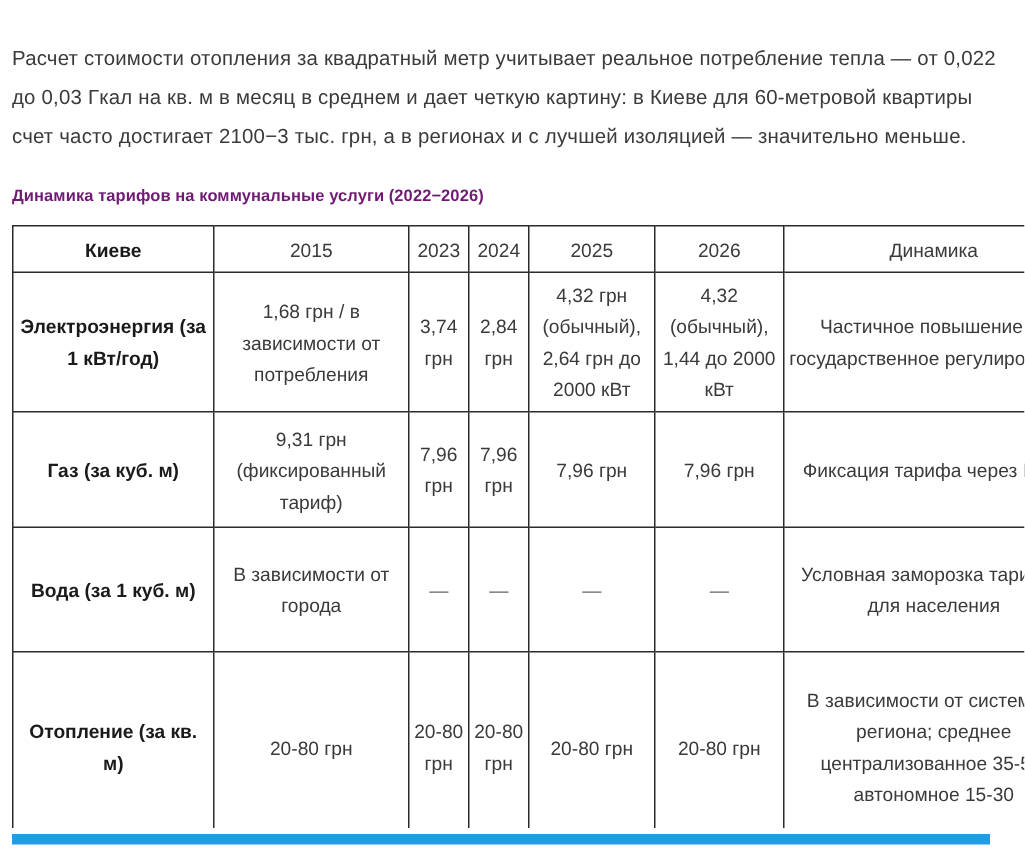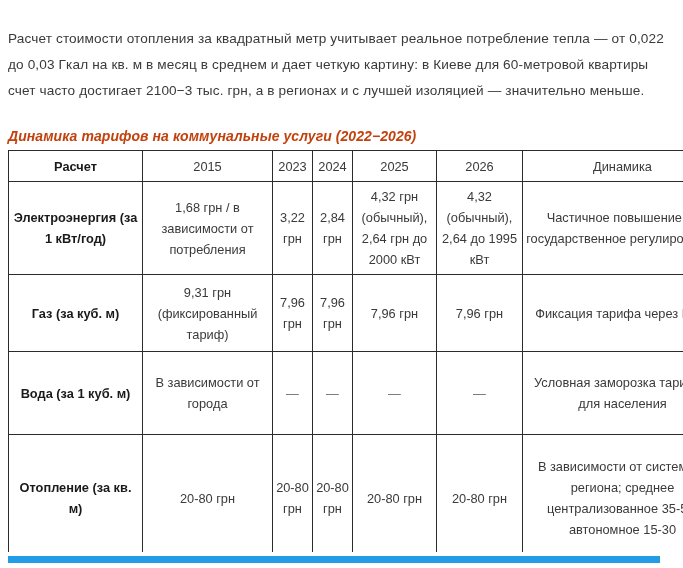--- a/index.html
+++ b/index.html
@@ -28,25 +28,24 @@
     font-size: 13.6px;
     line-height: 26px;
     color: #3a3a3a;
     letter-spacing: 0.01em;
   }
   .section-heading {
     position: absolute;
     left: 8px;
     top: 114px;
     width: 660px;
-    font-size: 14px;
+    font-size: 11px;
     font-weight: bold;
-    color: #c2410c;
+    color: #701a75;
     letter-spacing: 0.005em;
-    font-style: italic;
   }
   .table-scroller {
     position: absolute;
     left: 8px;
     top: 150px;
     width: 675px;
     height: 402px;
     overflow: hidden;
   }
   table.tariffs {
@@ -121,37 +120,37 @@
         <col class="c-service">
           <col class="c-2022">
           <col class="c-2023">
           <col class="c-2024">
         <col class="c-2025">
           <col class="c-2026">
           <col class="c-dyn">
       </colgroup>
       <thead>
         <tr>
-          <th>Расчет</th>
+          <th>Киеве</th>
           <th class="year">2015</th>
           <th class="year">2023</th>
           <th class="year">2024</th>
           <th class="year">2025</th>
           <th class="year">2026</th>
           <th class="year">Динамика</th>
         </tr>
       </thead>
       <tbody>
         <tr class="r-el">
           <td class="service">Электроэнергия (за 1 кВт/год)</td>
           <td>1,68 грн / в зависимости от потребления</td>
-          <td>3,22 грн</td>
+          <td>3,74 грн</td>
           <td>2,84 грн</td>
           <td>4,32 грн (обычный), 2,64 грн до 2000 кВт</td>
-          <td>4,32 (обычный), 2,64 до 1995 кВт</td>
+          <td>4,32 (обычный), 1,44 до 2000 кВт</td>
           <td>Частичное повышение → государственное регулирование</td>
         </tr>
         <tr class="r-gas">
           <td class="service">Газ (за куб. м)</td>
           <td>9,31 грн (фиксированный тариф)</td>
           <td>7,96 грн</td>
           <td>7,96 грн</td>
           <td>7,96 грн</td>
           <td>7,96 грн</td>
           <td>Фиксация тарифа через ПСО</td>

